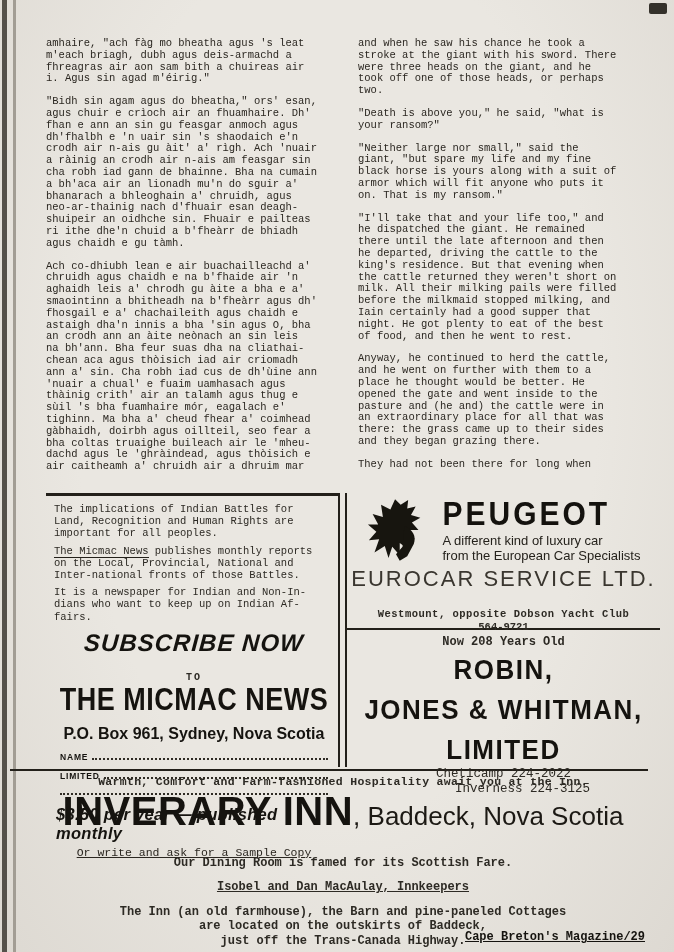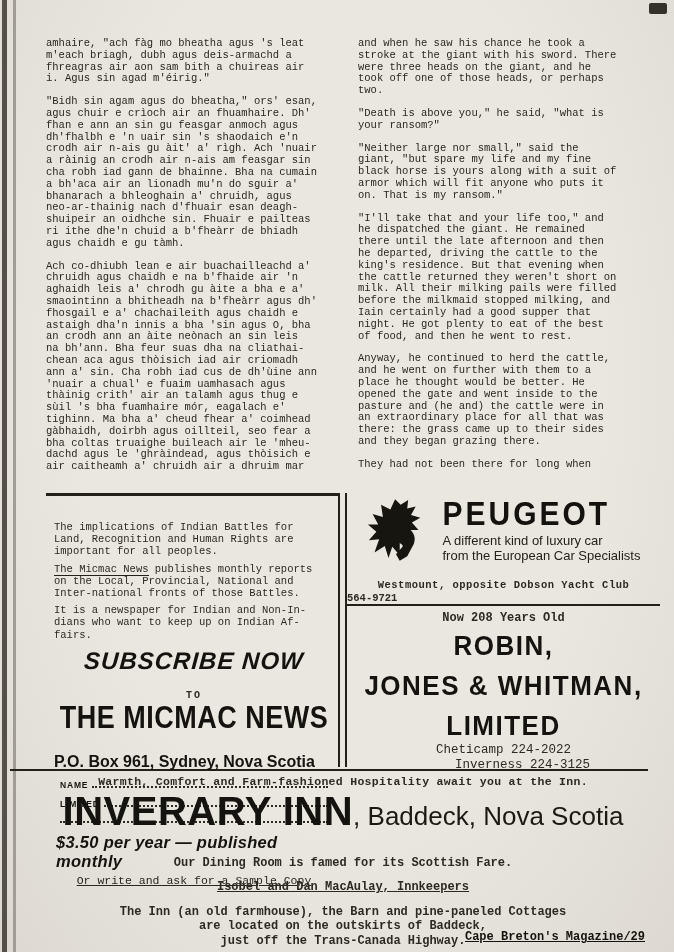--- a/index.html
+++ b/index.html
@@ -15,46 +15,46 @@
 
   
   .columns{display:flex;gap:10px;}
   .col{width:302px;}
   .col p{margin:0 0 11px 0;font:10.5px/11.8px "Liberation Mono",monospace;
          white-space:pre-line;color:#2b2721;letter-spacing:0;}
 
   
   .ads-row{display:flex;margin-top:9px;height:274px;}
   .micmac{width:294px;box-sizing:border-box;border-top:3px solid #23201a;border-right:2px solid #23201a;
-          padding:25px 4px 0 8px;}
+          padding:7px 4px 0 8px;}
   .micmac p{margin:0 0 5px 0;font:10.5px/12.2px "Liberation Mono",monospace;white-space:pre-line;}
   .u{border-bottom:1.5px solid #23201a;}
   .subscribe{margin-top:6px;text-align:center;font:italic 800 24px "Liberation Sans",sans-serif;
              letter-spacing:1px;color:#15130f;transform:skewX(-4deg);}
   .sub-to{text-align:center;font:bold 10px "Liberation Mono",monospace;letter-spacing:2px;margin-top:15px;}
   .micmac-title{text-align:center;font:bold 27px "Liberation Sans",sans-serif;color:#15130f;
                 transform:scaleY(1.15);margin-top:2px;letter-spacing:0.5px;}
-  .micmac-addr{text-align:left;font:bold 16px "Liberation Sans",sans-serif;color:#15130f;margin-top:19px;}
+  .micmac-addr{text-align:center;font:bold 16px "Liberation Sans",sans-serif;color:#15130f;margin-top:9px;}
   .form-row{display:flex;align-items:flex-end;margin:7px 6px 0 6px;
             font:bold 8.5px "Liberation Sans",sans-serif;letter-spacing:0.8px;color:#15130f;}
   .dots{flex:1;border-bottom:2px dotted #2f2b24;margin:0 0 2px 4px;height:8px;}
   .dots-full{border-bottom:2px dotted #2f2b24;height:8px;margin:4px 6px 0 6px;}
   .price{margin:10px 0 0 2px;font:italic bold 16.5px "Liberation Sans",sans-serif;color:#15130f;letter-spacing:0.3px;}
   .sample{margin-top:3px;text-align:center;font:11.5px "Liberation Mono",monospace;
           text-decoration:underline;color:#2b2721;}
 
   .right-ads{flex:1;border-left:2px solid #23201a;margin-left:5px;display:flex;flex-direction:column;}
   .peugeot{height:137px;box-sizing:border-box;border-bottom:2px solid #23201a;padding-top:4px;}
   .peugeot-top{display:flex;align-items:center;justify-content:center;gap:18px;}
   .lion{flex:0 0 auto;}
   .peugeot-brand{font:bold 30px "Liberation Sans",sans-serif;letter-spacing:3px;color:#14120e;transform:scaleY(1.08);}
   .peugeot-tag{font:13px/15px "Liberation Sans",sans-serif;color:#25221c;margin-top:2px;}
   .eurocar{text-align:center;font:400 22px "Liberation Sans",sans-serif;letter-spacing:2px;color:#3a362f;margin-top:3px;}
   .westmount{text-align:center;font:bold 10.5px "Liberation Mono",monospace;letter-spacing:0.5px;margin-top:16px;}
-  .peu-phone{font:bold 10.5px "Liberation Mono",monospace;margin-top:1px;}
+  .peu-phone{text-align:center;font:bold 10.5px "Liberation Mono",monospace;margin-top:1px;}
 
   .robin{flex:1;text-align:center;padding-top:5px;}
   .robin-tag{font:bold 12px "Liberation Mono",monospace;}
   .robin-name{font:bold 26px "Liberation Sans",sans-serif;letter-spacing:1.5px;color:#15130f;margin-top:6px;transform:scaleY(1.05);}
   .robin-name.mid{margin-top:9px;}
   .robin-phone{font:12.5px "Liberation Mono",monospace;margin-top:1px;}
   .robin-phone.shift{padding-left:38px;}
 
   .bottom-rule{height:2px;background:#23201a;margin:2px 12px 0 -36px;}
 
@@ -194,20 +194,21 @@
               <path fill="#17150f" d="M40 30 C49 33 53 41 50 49 L43 62 L35 67 L31 60 L38 52 L39 40 Z"></path>
             </svg>
             <div>
               <div class="peugeot-brand">PEUGEOT</div>
               <div class="peugeot-tag">
                 <div>A different kind of luxury car</div>
                 <div>from the European Car Specialists</div>
               </div>
             </div>
           </div>
+          <div class="eurocar">EUROCAR SERVICE LTD.</div>
           <div class="westmount">Westmount, opposite Dobson Yacht Club</div>
           <div class="peu-phone">564-9721</div>
         </div>
 
         <div class="robin">
           <div class="robin-tag">Now 208 Years Old</div>
           <div class="robin-name">ROBIN,</div>
           <div class="robin-name mid">JONES &amp; WHITMAN,</div>
           <div class="robin-name mid">LIMITED</div>
           <div class="robin-phone">Cheticamp 224-2022</div>

